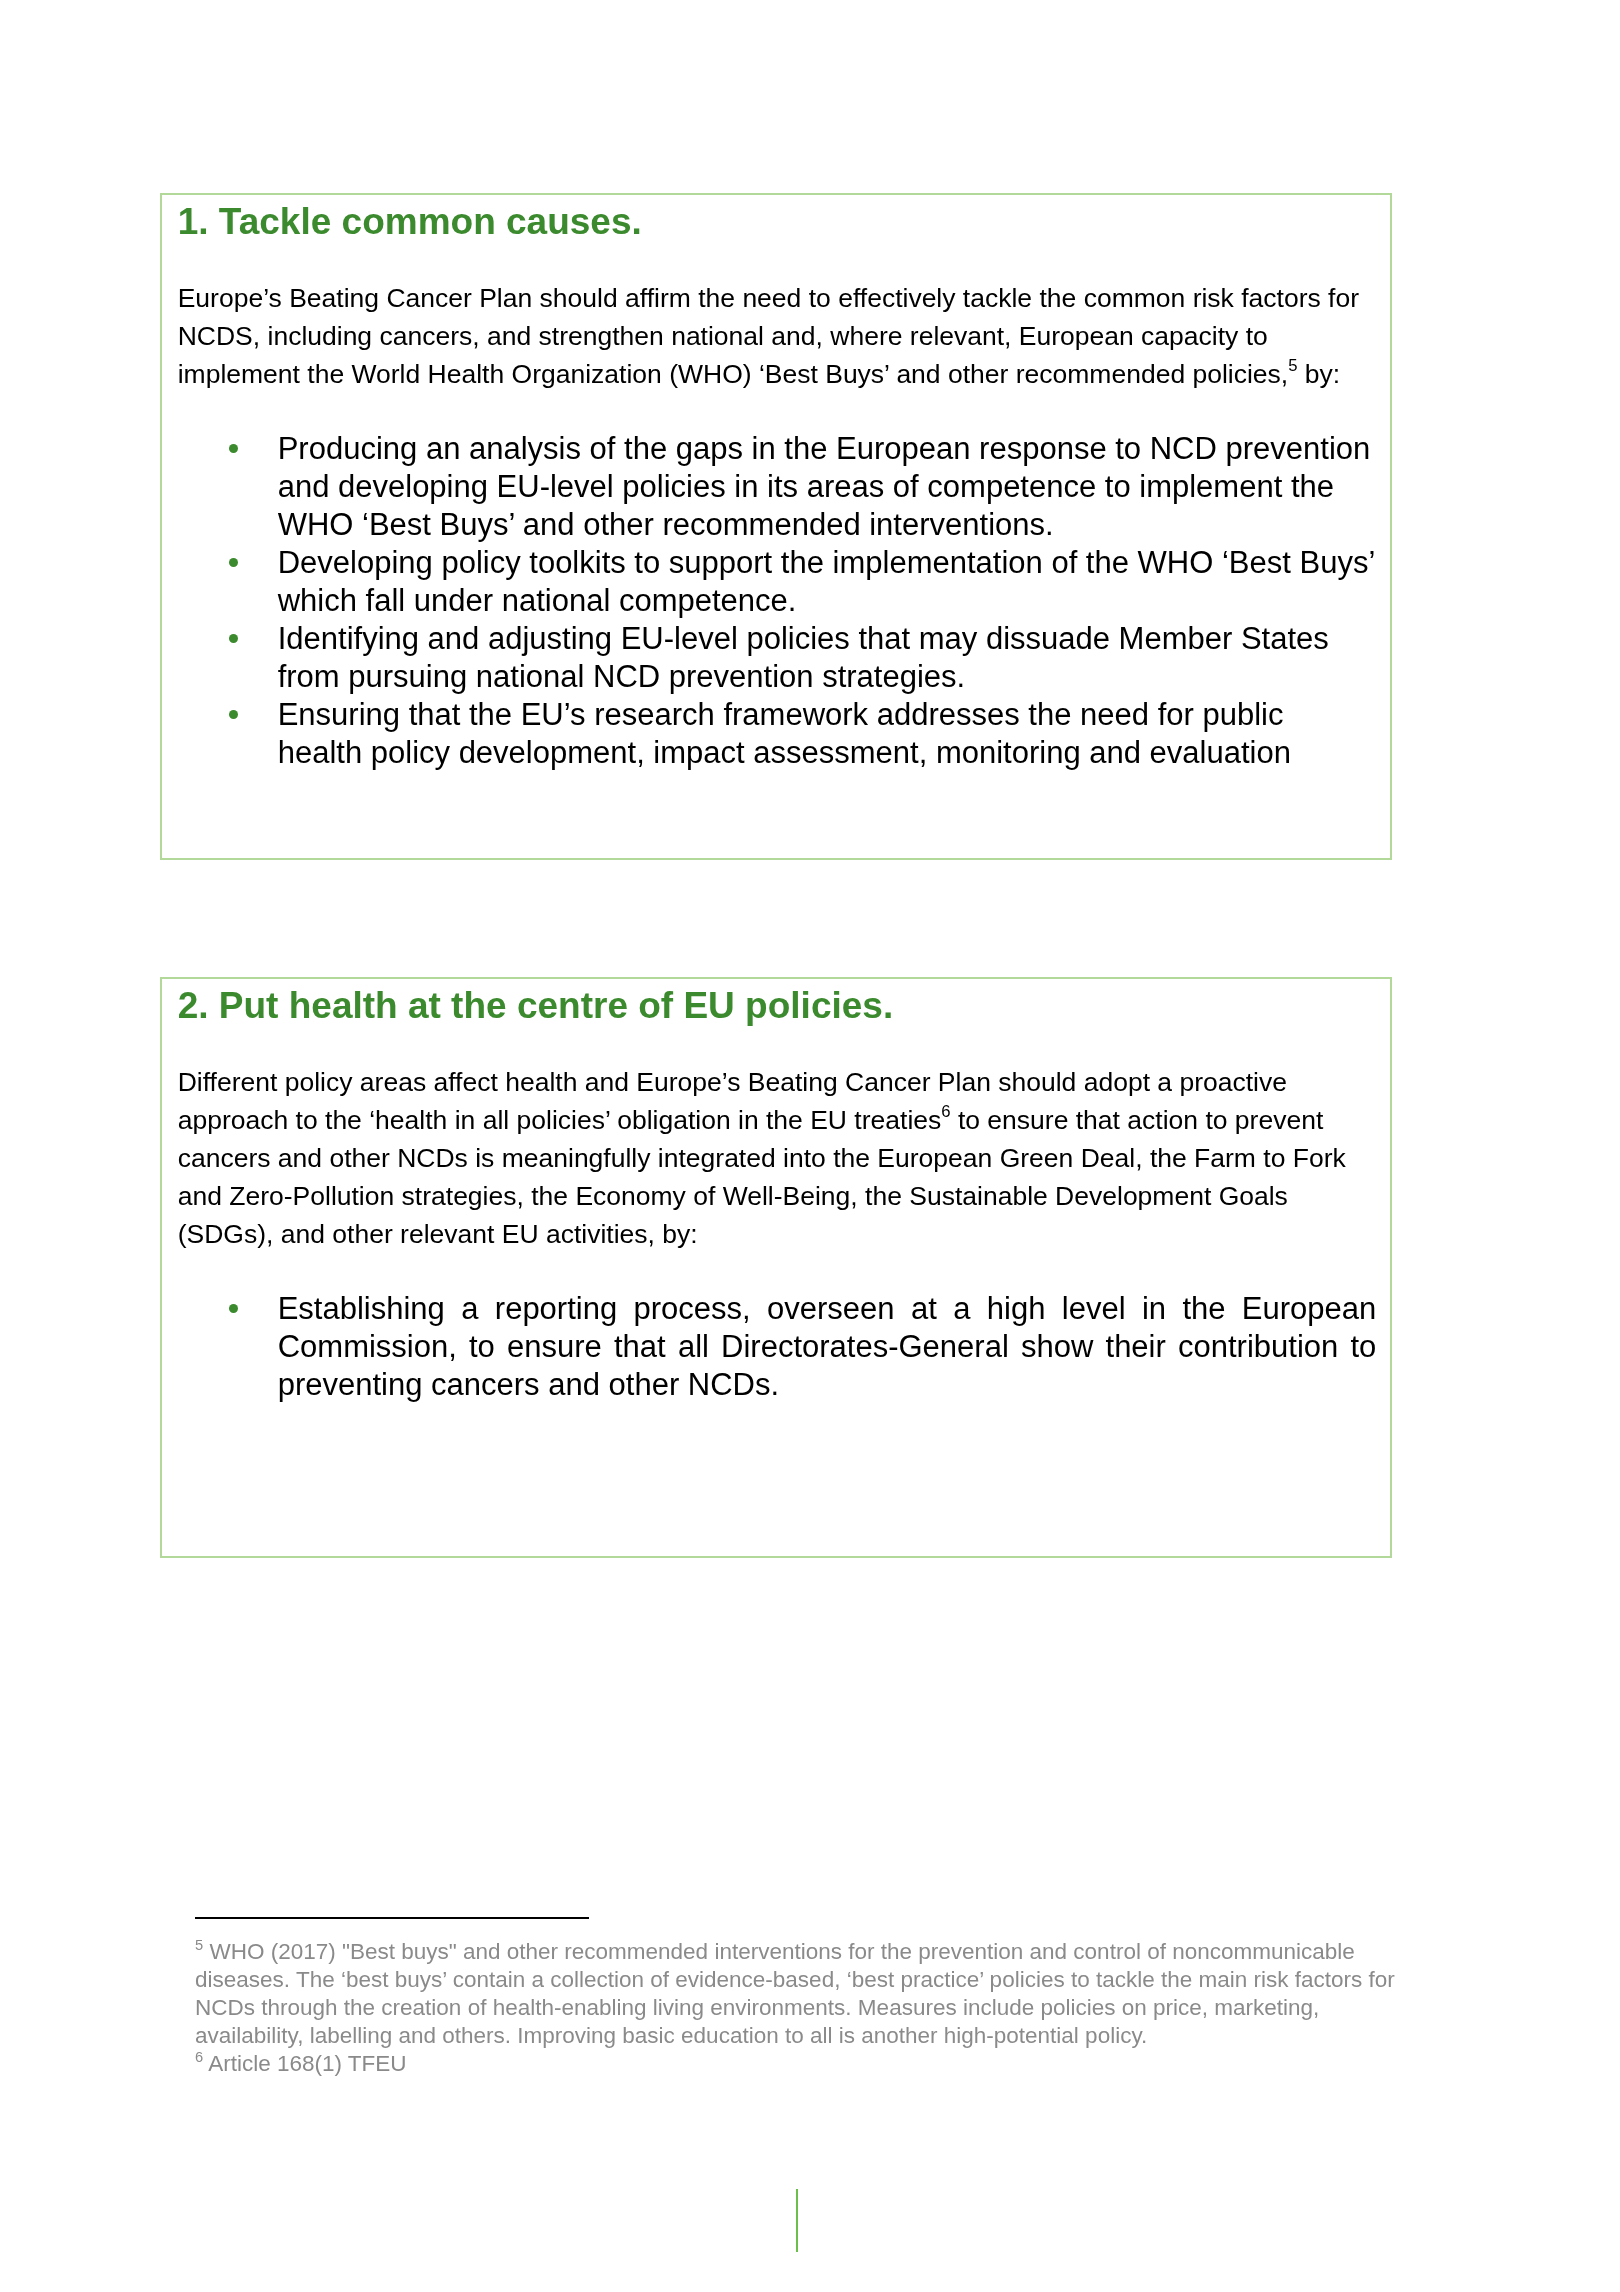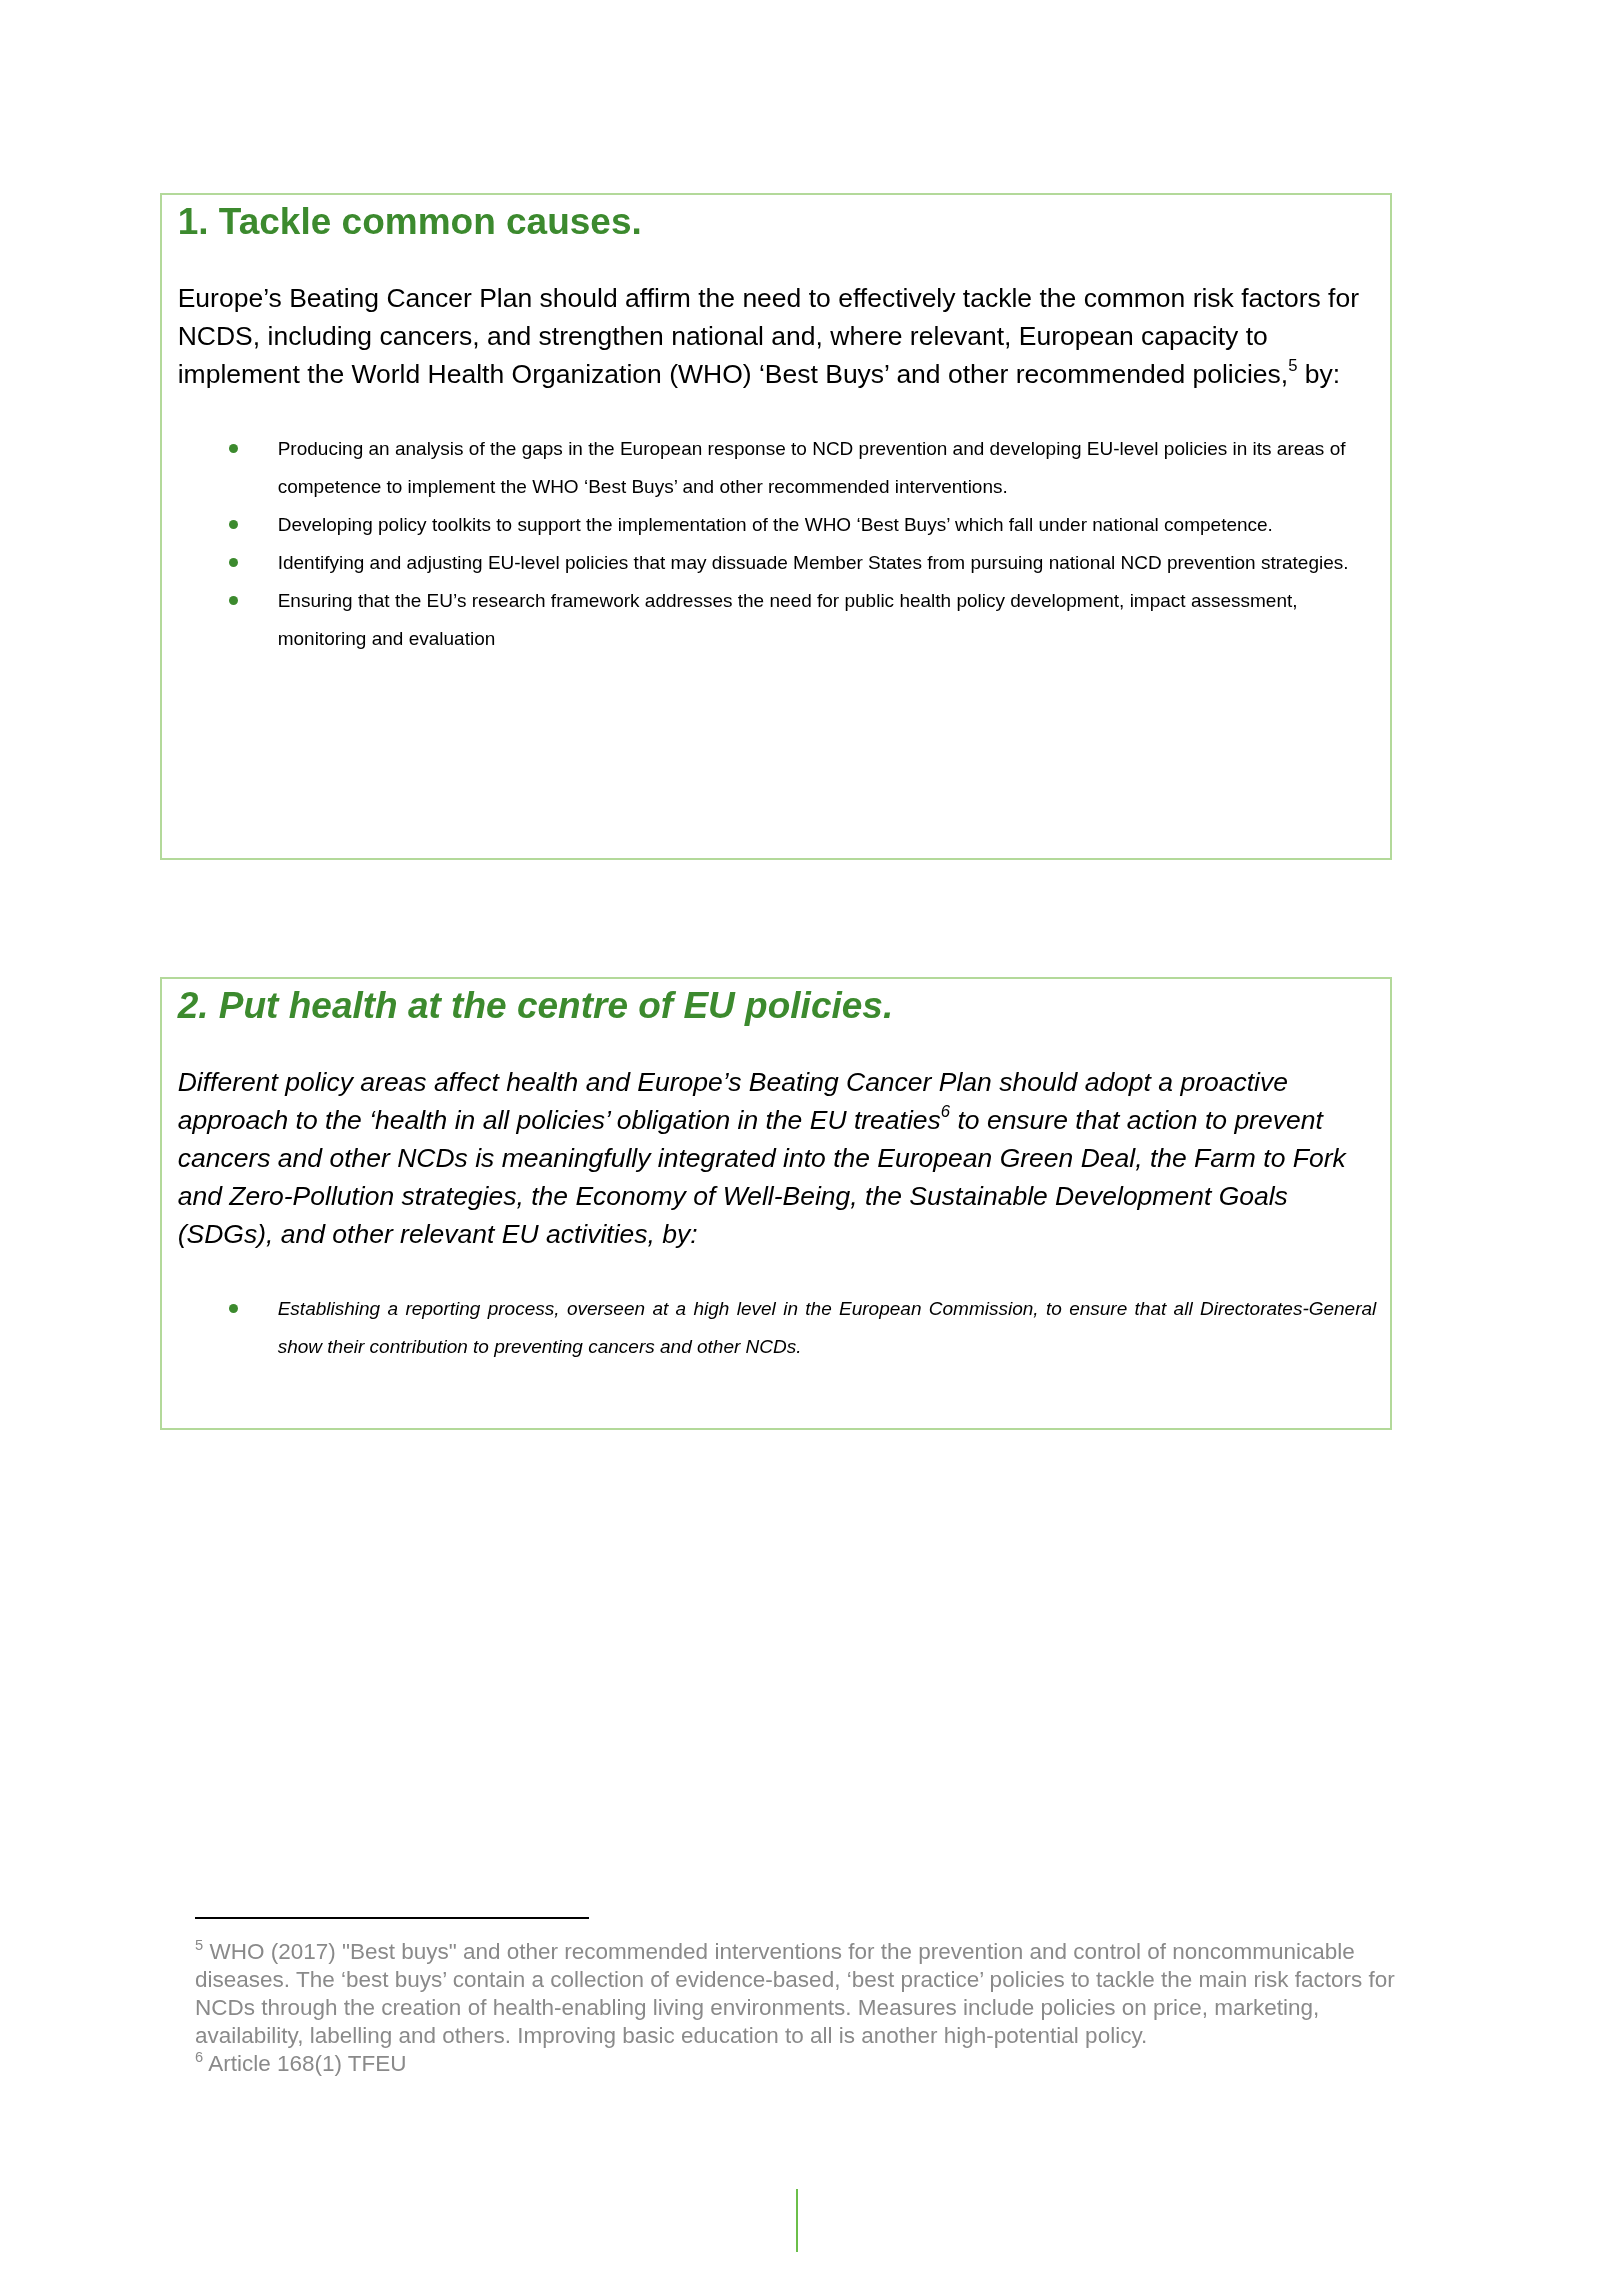--- a/index.html
+++ b/index.html
@@ -1,24 +1,24 @@
 <!DOCTYPE html>
 <html><head>
 <meta charset="utf-8">
 <style>
   html,body{margin:0;padding:0;background:#fff;}
   body{width:1620px;height:2293px;position:relative;overflow:hidden;font-family:"Liberation Sans",sans-serif;color:#000;}
   .box{position:absolute;left:160px;width:1232px;border:2px solid #b3d99a;box-sizing:border-box;padding:0 13.7px 0 15.7px;}
   #box1{top:193px;height:667px;}
-  #box2{top:977px;height:453px;font-style:italic;}
+  #box2{top:977px;height:581px;}
   .heading{color:#3c8a2e;font-weight:bold;font-size:37px;line-height:45px;margin:3.9px 0 0 0;}
   .para{font-size:26.5px;line-height:38px;margin:35px 0 0 0;}
   sup{font-size:16.7px;line-height:0;vertical-align:11.8px;}
   ul{list-style:none;margin:37px 0 0 0;padding:0;}
-  li{position:relative;padding-left:100px;font-size:19px;line-height:38px;}
+  li{position:relative;padding-left:100px;font-size:31px;line-height:38px;}
   li .bullet{position:absolute;left:51px;top:13.7px;width:9.8px;height:9.8px;border-radius:50%;background:#3c8a2e;}
   #box2 li{text-align:justify;}
   .fn-rule{position:absolute;left:195px;top:1917px;width:394px;height:2px;background:#000;}
   .footnotes{position:absolute;left:195px;top:1938px;width:1225px;color:#8a8a8a;font-size:22.5px;line-height:28px;}
   .footnotes sup{font-size:14.7px;vertical-align:8.8px;}
   .page-mark{position:absolute;left:796px;top:2189px;width:2px;height:63px;background:#6bbf4a;}
 </style>
 </head>
 <body>
 

